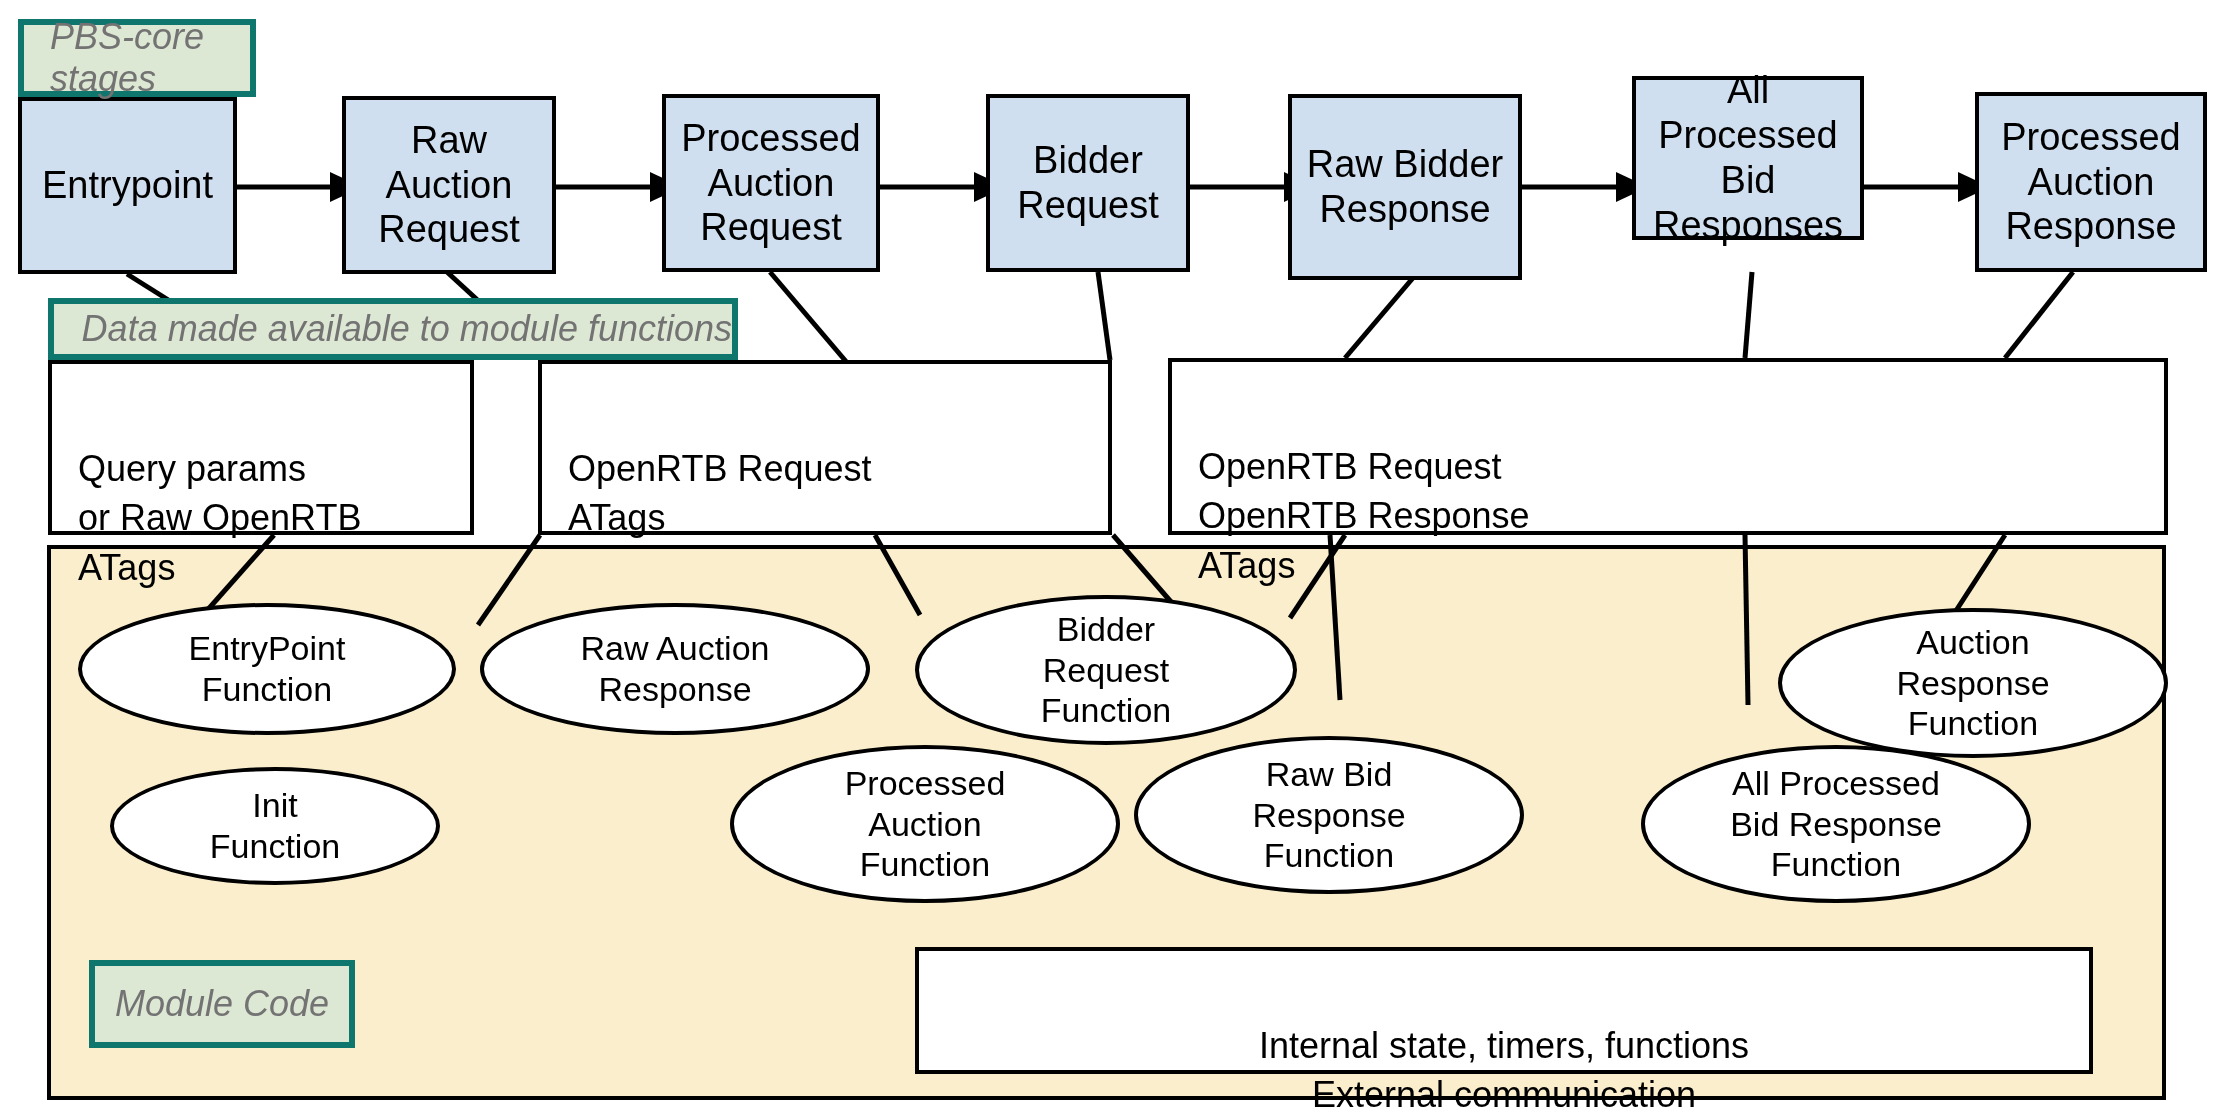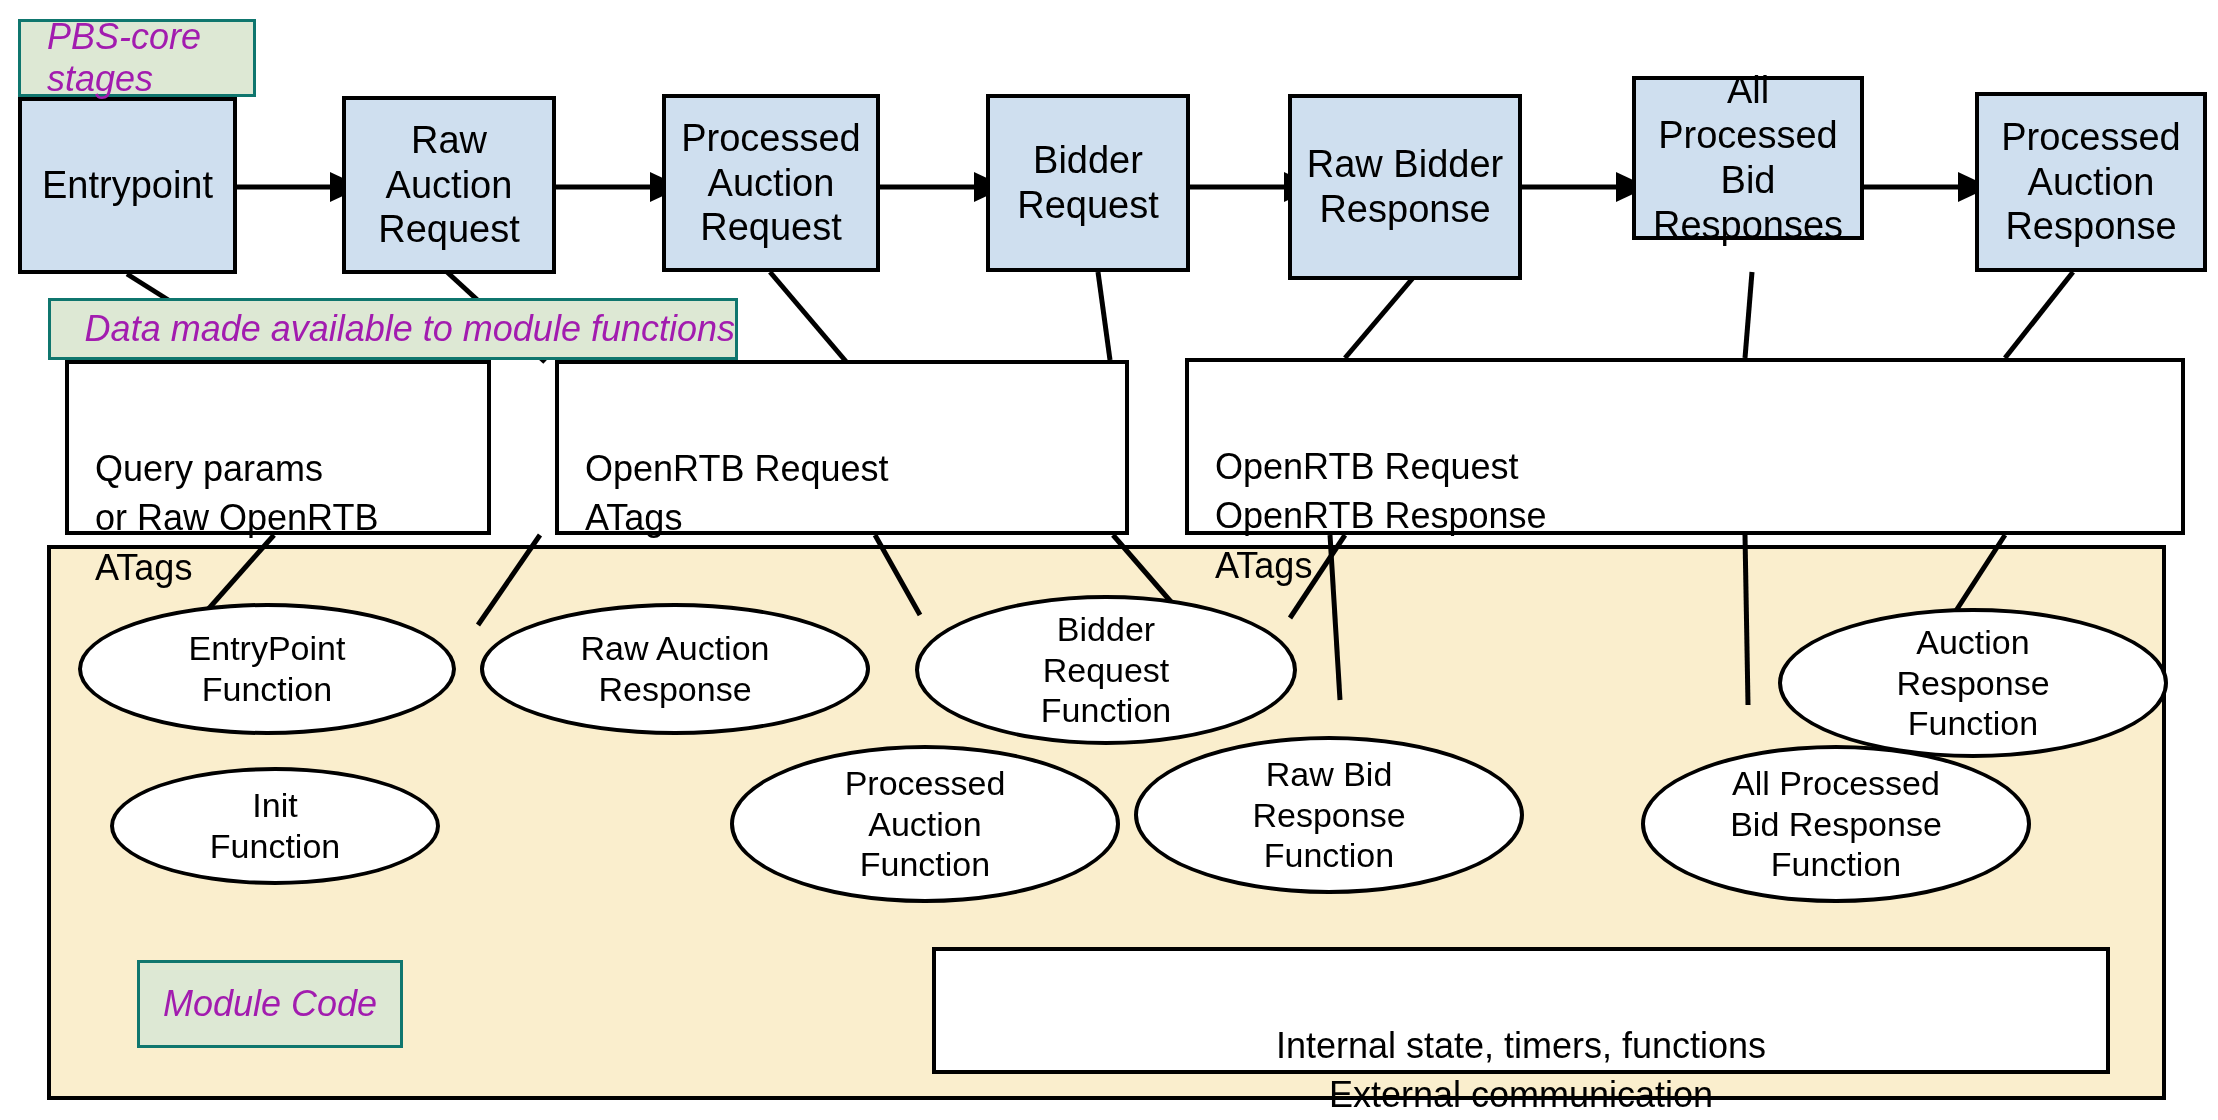--- a/index.html
+++ b/index.html
@@ -35,44 +35,42 @@
     text-align: center;
     font-size: 38px;
     line-height: 1.18;
     color: #000000;
     white-space: pre-line;
   }
 
   
   .caption-box {
     background: #dde8d4;
-    border: 3px solid #0f766e;
+    border: 6px solid #0f766e;
     display: flex;
     align-items: center;
     font-style: italic;
     font-size: 36px;
-    color: #a21caf;
+    color: #737373;
     padding-left: 26px;
   }
   .caption-box.centered {
     justify-content: center;
     padding-left: 0;
-    margin-left: 48px;
   }
 
   
   .data-box {
     background: #ffffff;
     border: 4px solid #000000;
     font-size: 36px;
     line-height: 1.38;
     color: #000000;
     padding: 30px 26px;
     white-space: pre-line;
-    margin-left: 17px;
   }
 
   
   .ellipse-node {
     position: absolute;
     display: flex;
     align-items: center;
     justify-content: center;
   }
   .ellipse-node .ell-shape {

